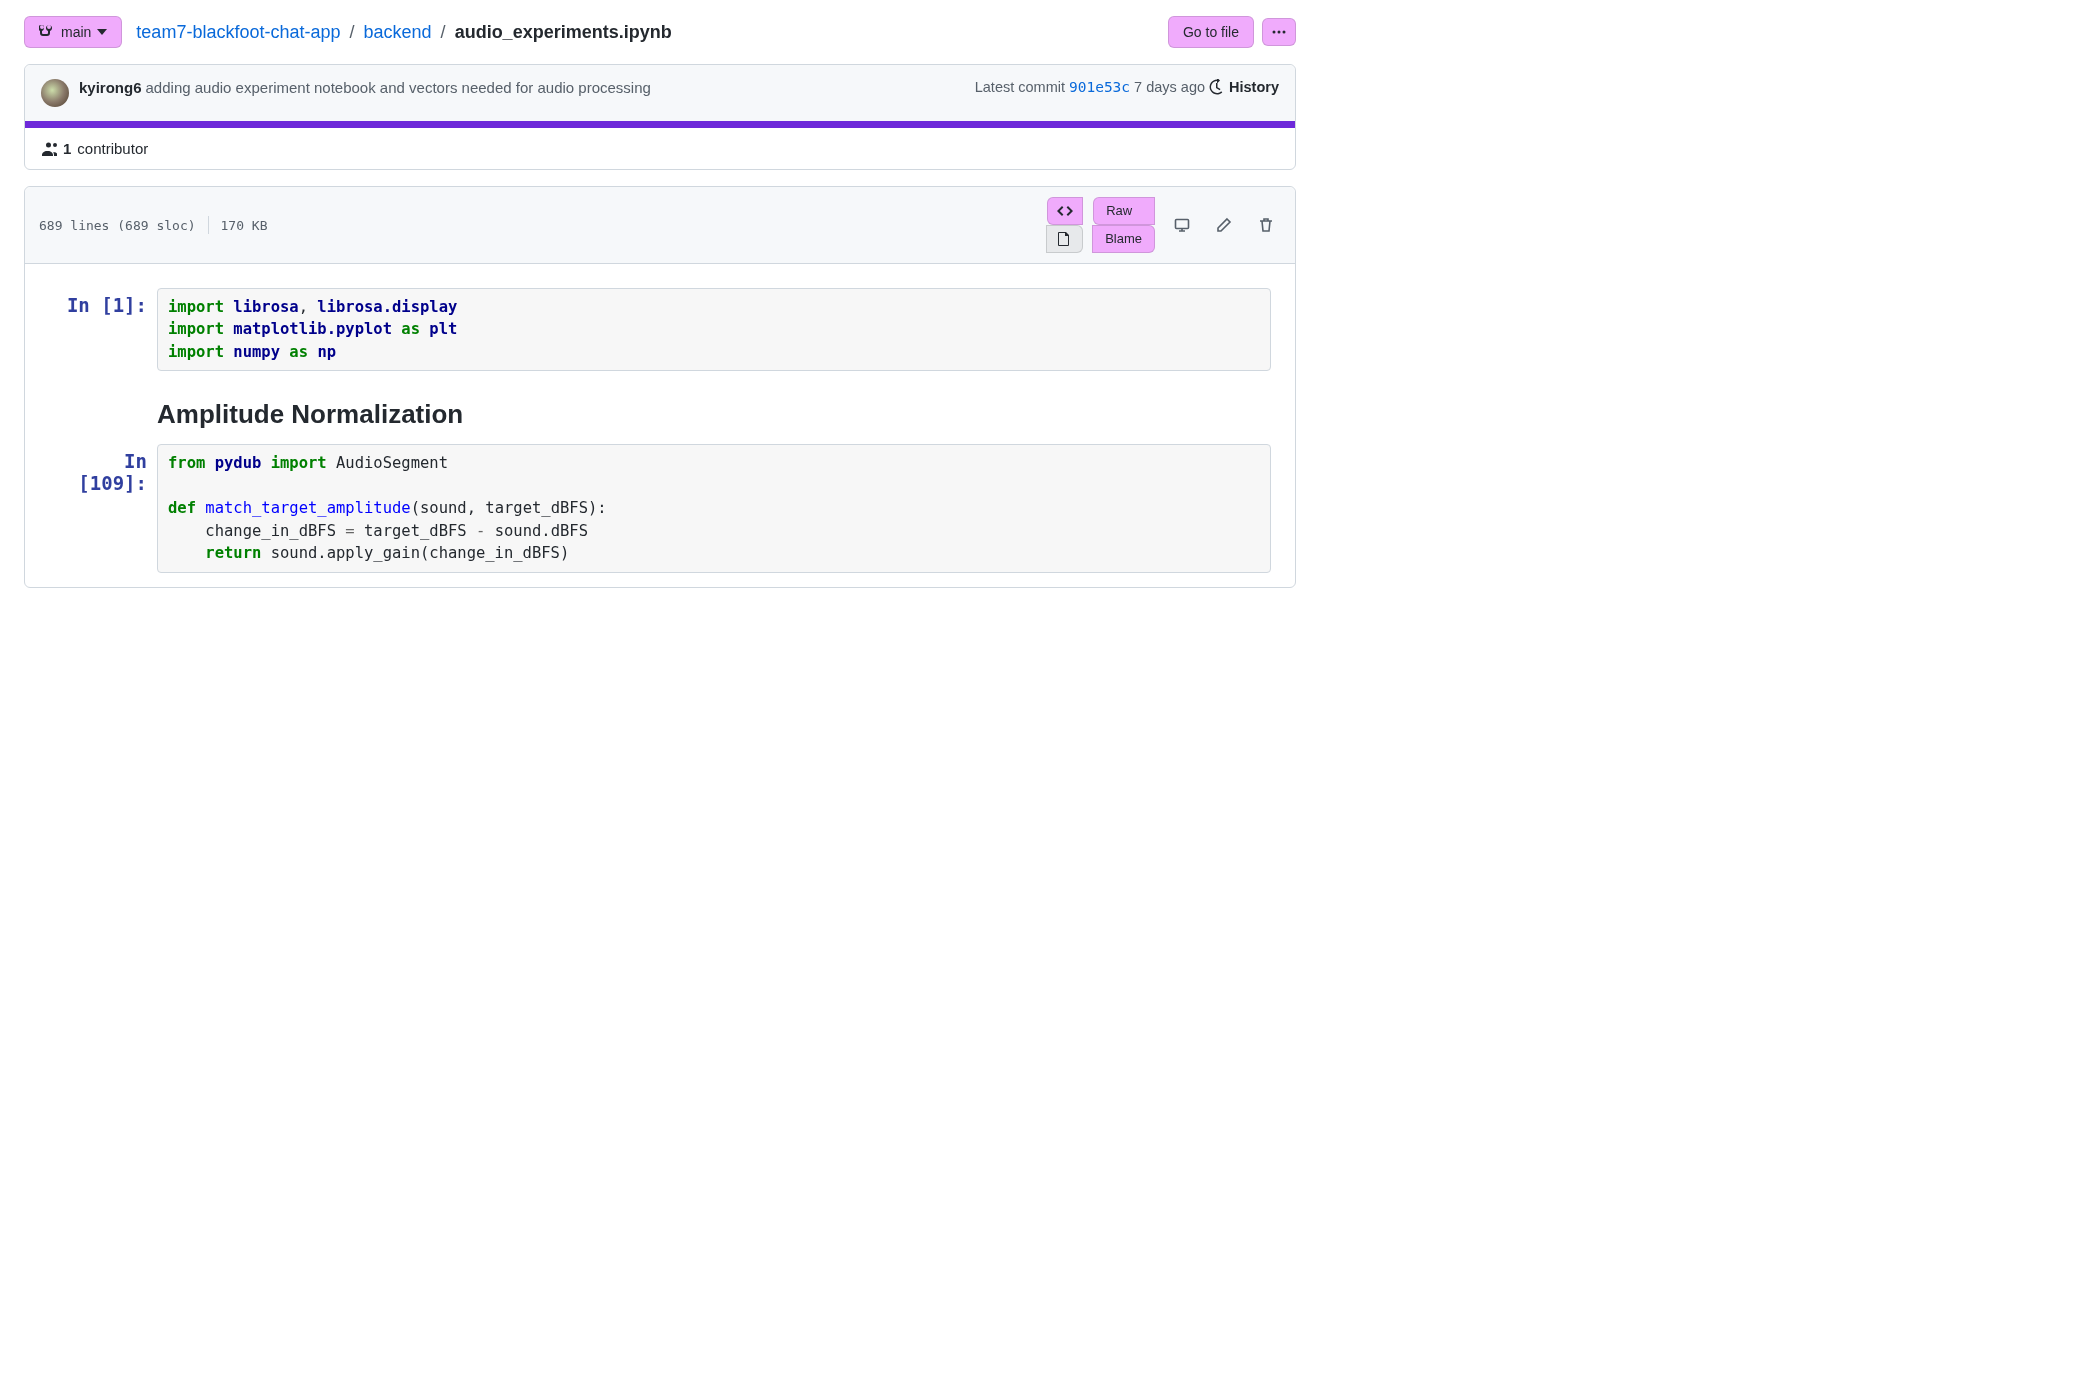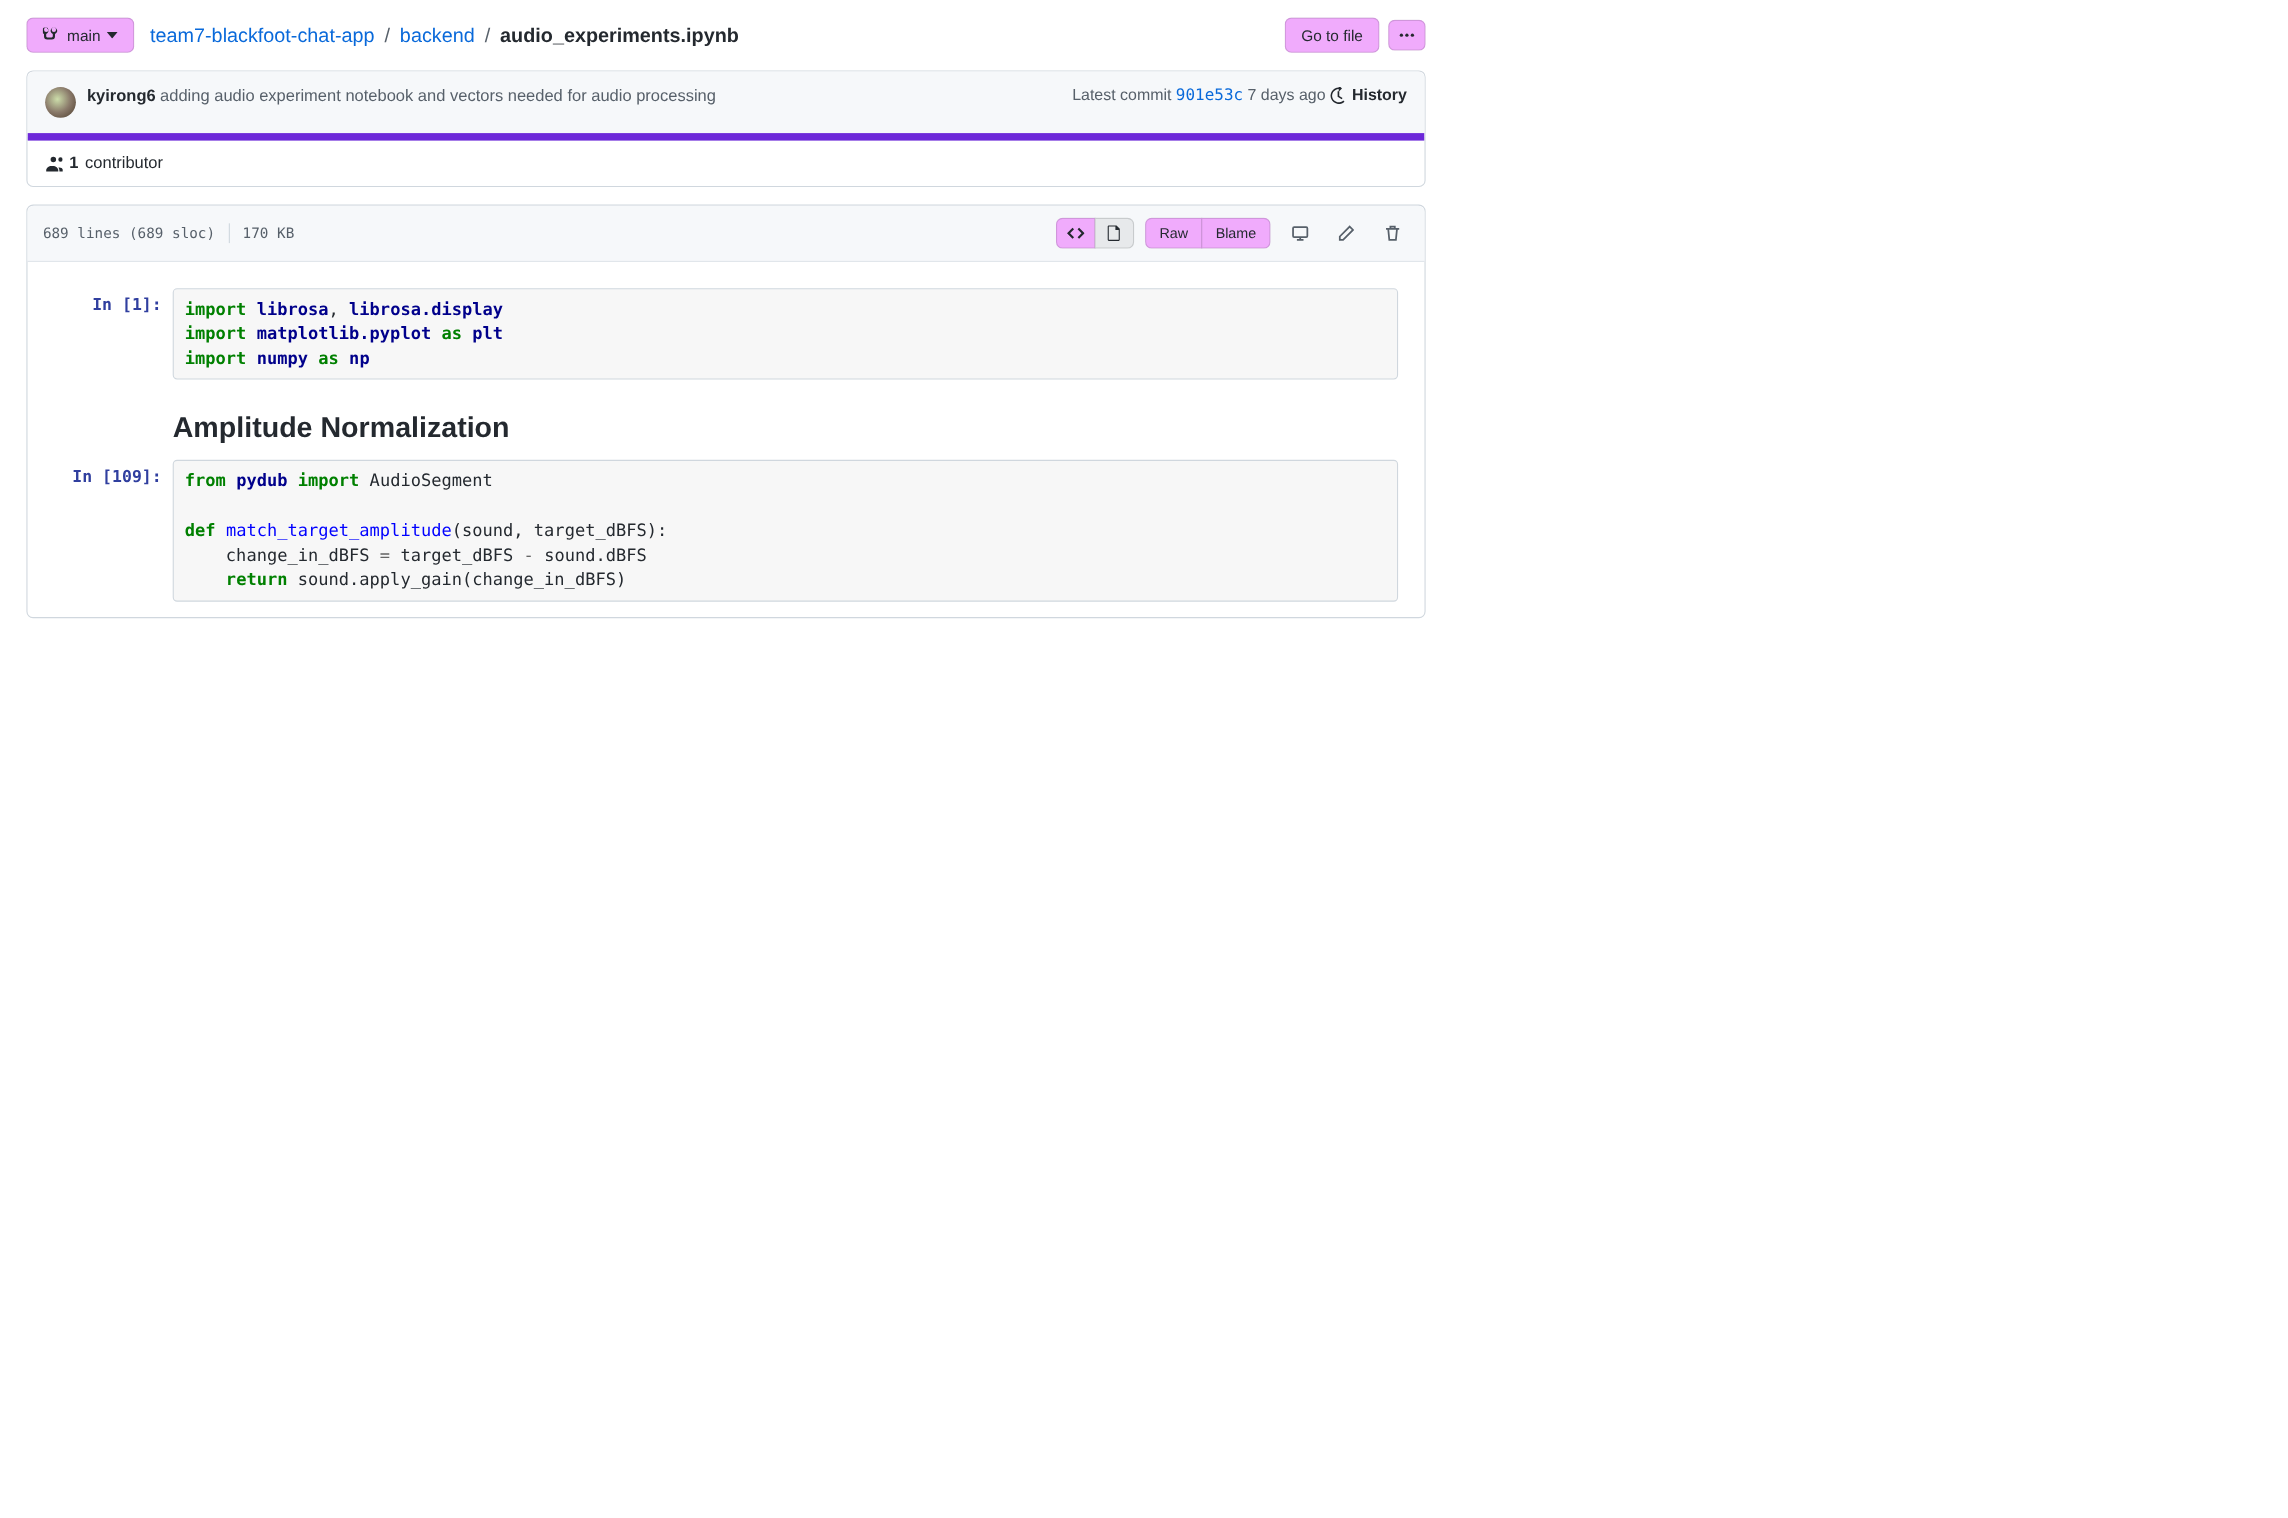--- a/index.html
+++ b/index.html
@@ -55,21 +55,21 @@
 
 
 .file-header {
   display: flex; align-items: center; padding: 10px 14px;
   background: #f6f8fa; border-bottom: 1px solid #d0d7de;
   border-radius: 6px 6px 0 0;
 }
 .file-info { color: #57606a; font-family: ui-monospace, monospace; font-size: 13px; display:flex; align-items:center; }
 .fi-divider { width:1px; height:18px; background:#d0d7de; margin:0 12px; }
 .file-actions { margin-left: auto; display: flex; align-items: center; gap: 0; }
-.btn-group { display: flex; }
+.btn-group { display: flex; flex-direction: column; }
 .btn-group .btn { border-radius: 0; margin-left: -1px; }
 .btn-group .btn:first-child { border-radius: 6px 0 0 6px; margin-left: 0; }
 .btn-group .btn:last-child { border-radius: 0 6px 6px 0; }
 .btn-sm { padding: 3px 12px; font-size: 13px; }
 .btn-icon-sm { padding: 5px 9px; }
 .btn.selected { background: #e7e9eb; }
 .icon-btn {
   display:inline-flex; align-items:center; justify-content:center;
   width: 30px; height: 30px; border-radius: 6px; cursor: pointer;
   color: #57606a; margin-left: 12px;
@@ -77,21 +77,21 @@
 
 
 .nb-body { padding: 24px 24px 0 24px; }
 .nb-h3 { font-size: 22px; font-weight: 700; margin: 8px 0 14px 108px; line-height: 1.3; }
 .nb-h2 { font-size: 26px; font-weight: 700; margin: 28px 0 14px 108px; }
 
 .cell { display: flex; align-items: flex-start; margin-bottom: 14px; }
 .prompt {
   width: 108px; flex-shrink: 0; text-align: right; padding: 6px 10px 0 0;
   font-family: ui-monospace, SFMono-Regular, Menlo, monospace;
-  font-size: 15px; font-weight: 600; color: #303f9f;
+  font-size: 19px; font-weight: 600; color: #303f9f;
 }
 .code {
   flex: 1; border: 1px solid #d0d7de; border-radius: 4px;
   background: #f7f7f7; padding: 7px 10px;
   font-family: ui-monospace, SFMono-Regular, Menlo, monospace;
   font-size: 15.5px; line-height: 1.45;
   white-space: pre;
 }
 .kw { color: #008000; font-weight: 700; }
 .nm { color: #00008b; font-weight: 700; }

